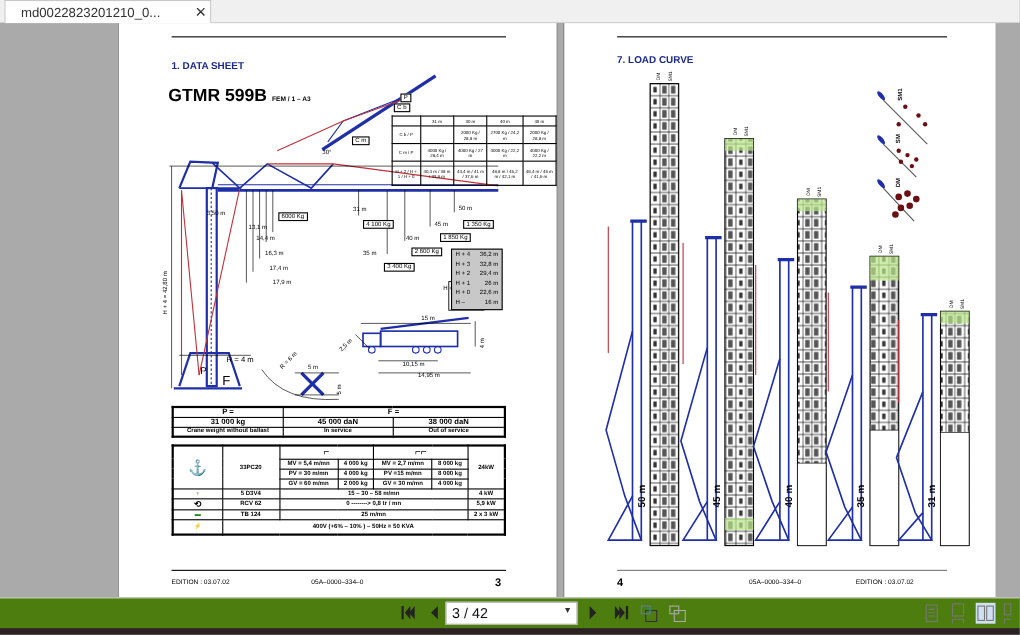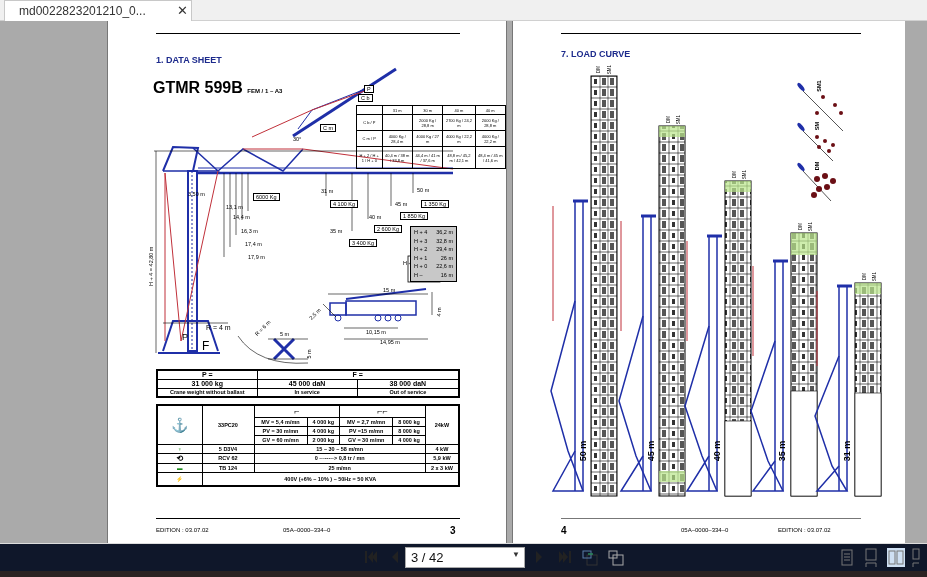--- a/index.html
+++ b/index.html
@@ -17,21 +17,21 @@
 .model small{font-size:6px;font-weight:bold}
 .foot{position:absolute;font-size:6px;color:#000}
 .pnum{position:absolute;font-size:10px;font-weight:bold}
 table.spec{position:absolute;border-collapse:collapse;font-size:6.5px;text-align:center}
 table.spec td{border:1px solid #000;padding:0 2px;height:9px}
 .thick{border:2px solid #000 !important}
 .lbl{position:absolute;font-size:5.5px;color:#000;white-space:nowrap}
 .box{position:absolute;border:1px solid #000;font-size:5.5px;padding:0 2px;background:#fff;white-space:nowrap}
 .hbox{position:absolute;background:#c8c8c8;border:1px solid #000;font-size:5.5px;padding:1px 3px;line-height:8.6px}
 .crane{position:absolute;left:0;top:0}
-#toolbar{position:absolute;left:0;top:543px;width:927px;height:28px;background:#0f172a;border-top:1px solid #ddd}
+#toolbar{position:absolute;left:0;top:543px;width:927px;height:28px;background:#4d7c0f;border-top:1px solid #ddd}
 #bottomstrip{position:absolute;left:0;top:571px;width:927px;height:6px;background:#2b2222}
 .tb-btn{position:absolute;top:6px;height:16px;color:#222;font-size:13px;line-height:16px;text-align:center}
 #pagebox{position:absolute;left:405px;top:3px;width:120px;height:21px;background:#fff;border:1px solid #aaa;font-size:13px;padding:2px 0 0 5px;color:#111}
 #pagebox .dd{position:absolute;right:4px;top:2px;font-size:8px;color:#333}
 .vm{position:absolute;top:4px;width:18px;height:19px;border:none}
 .vm.active{background:#cfe0f3}
 </style>
 </head>
 <body>
 

